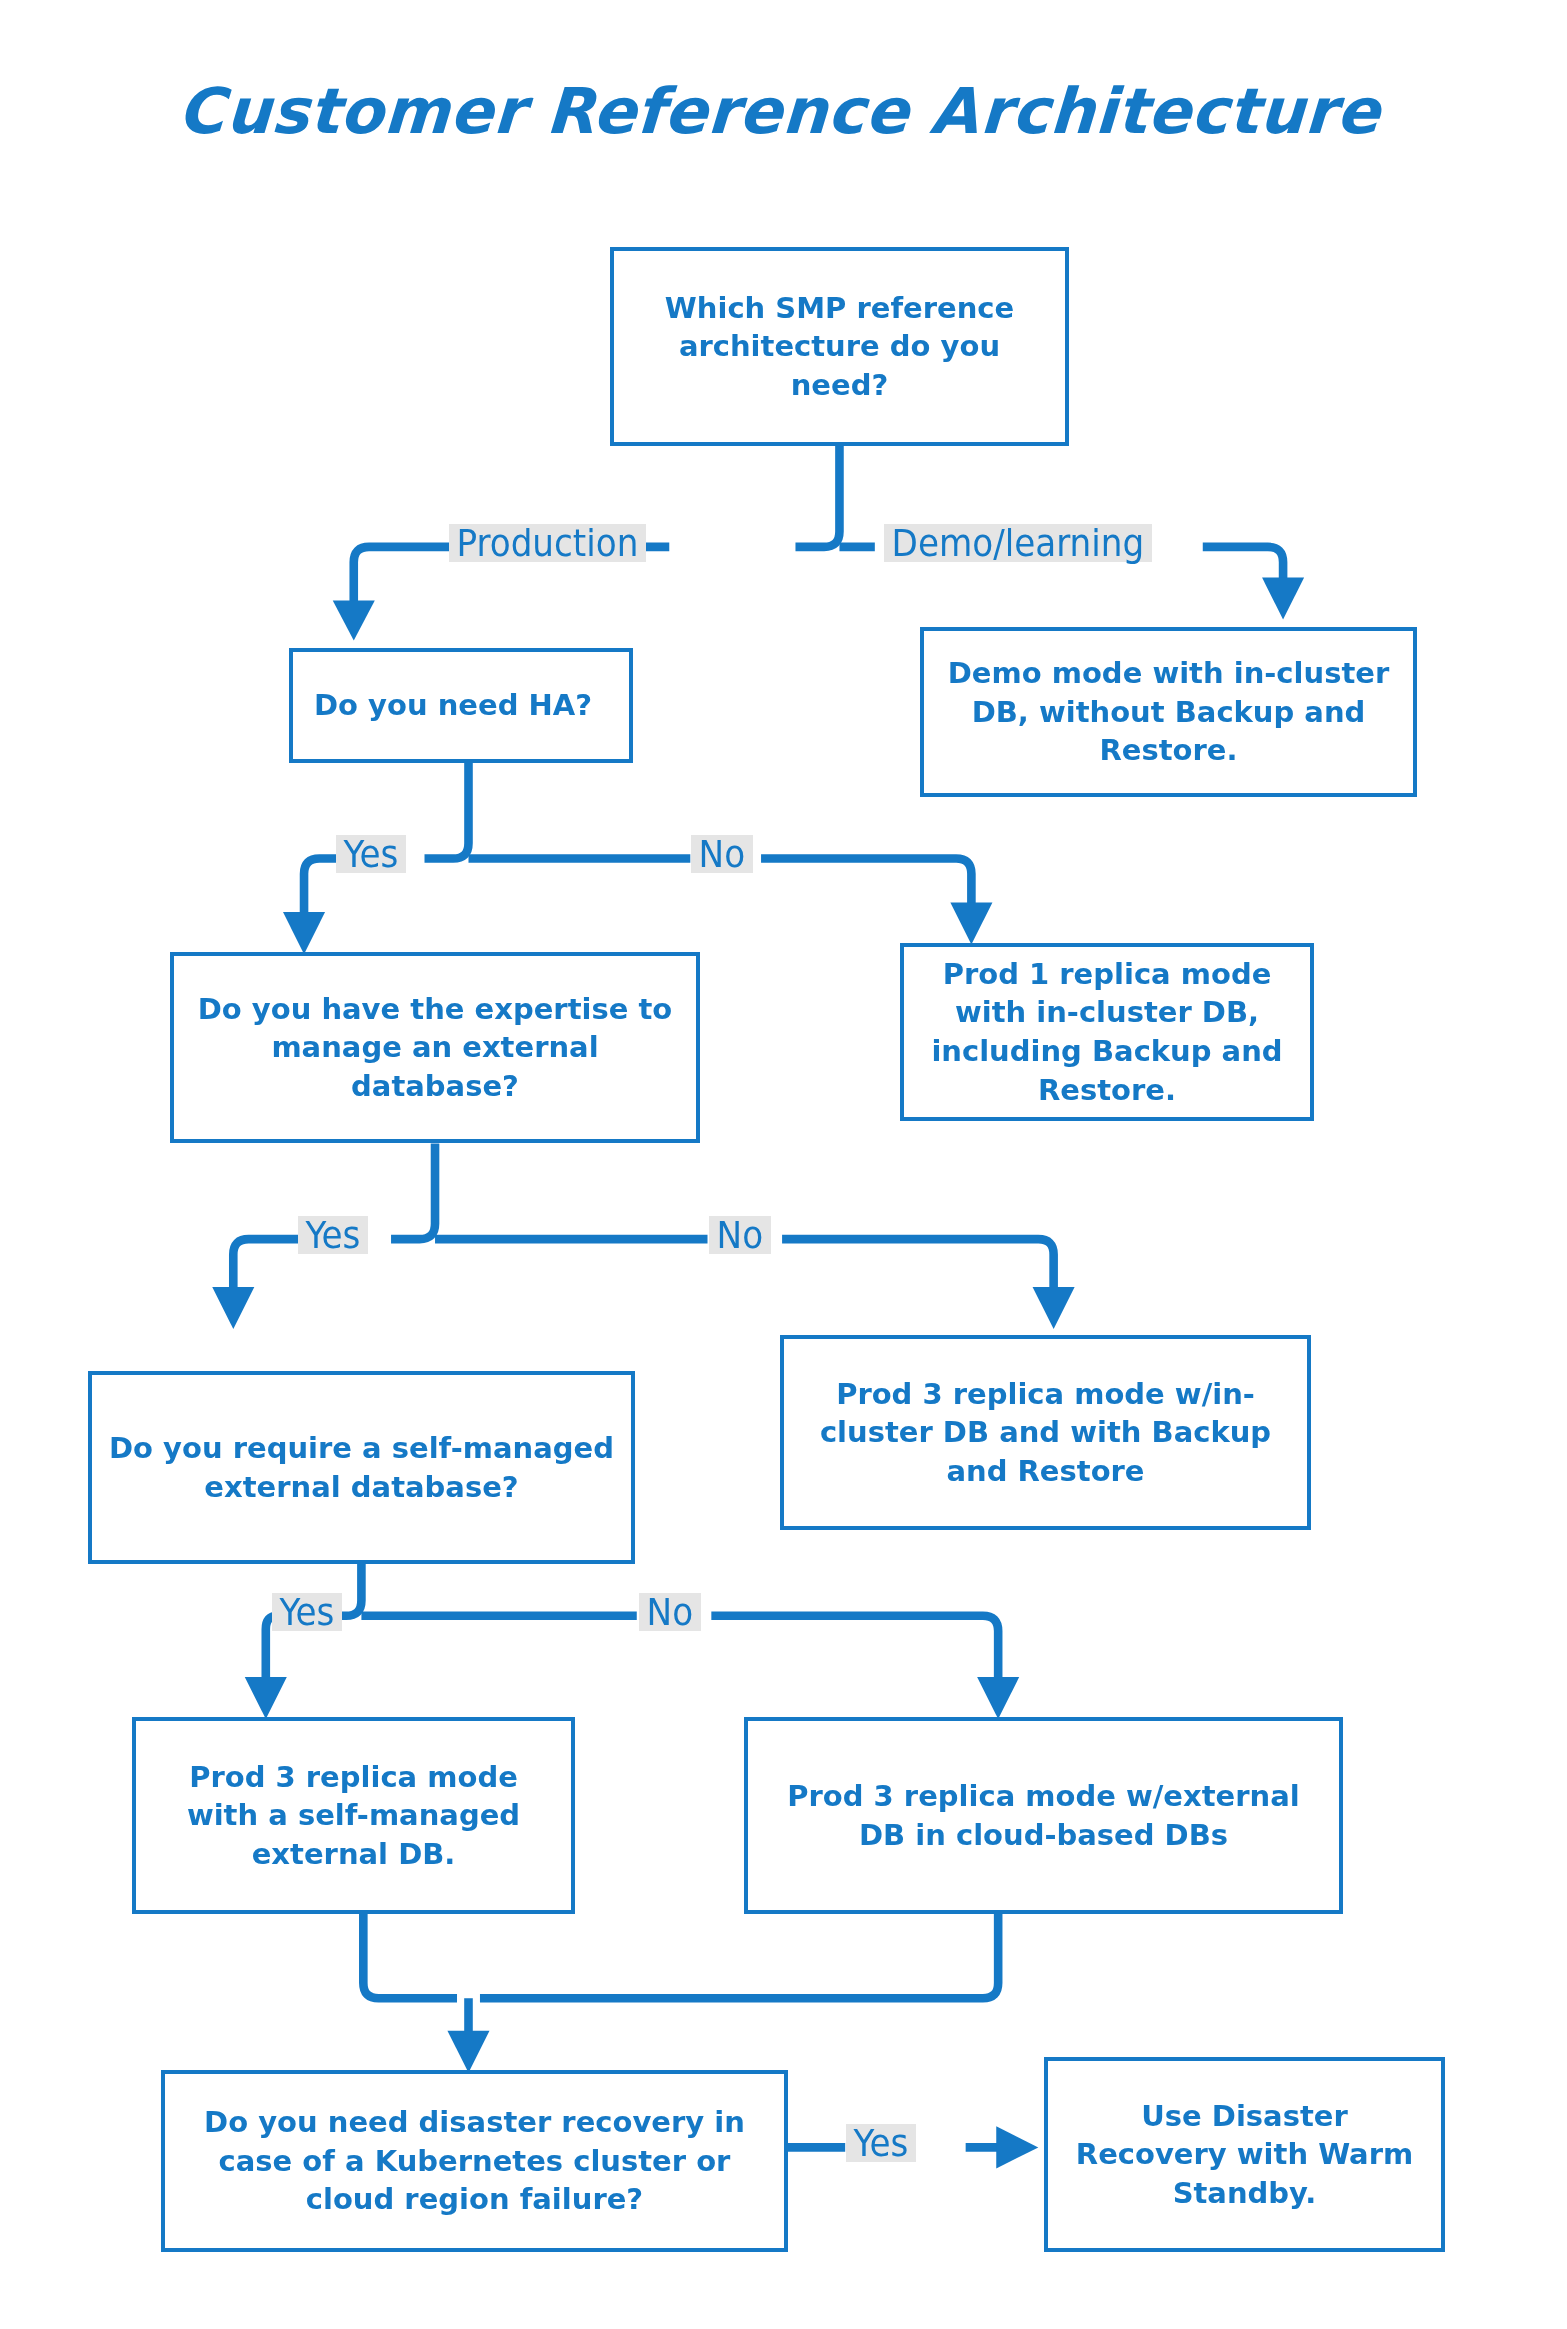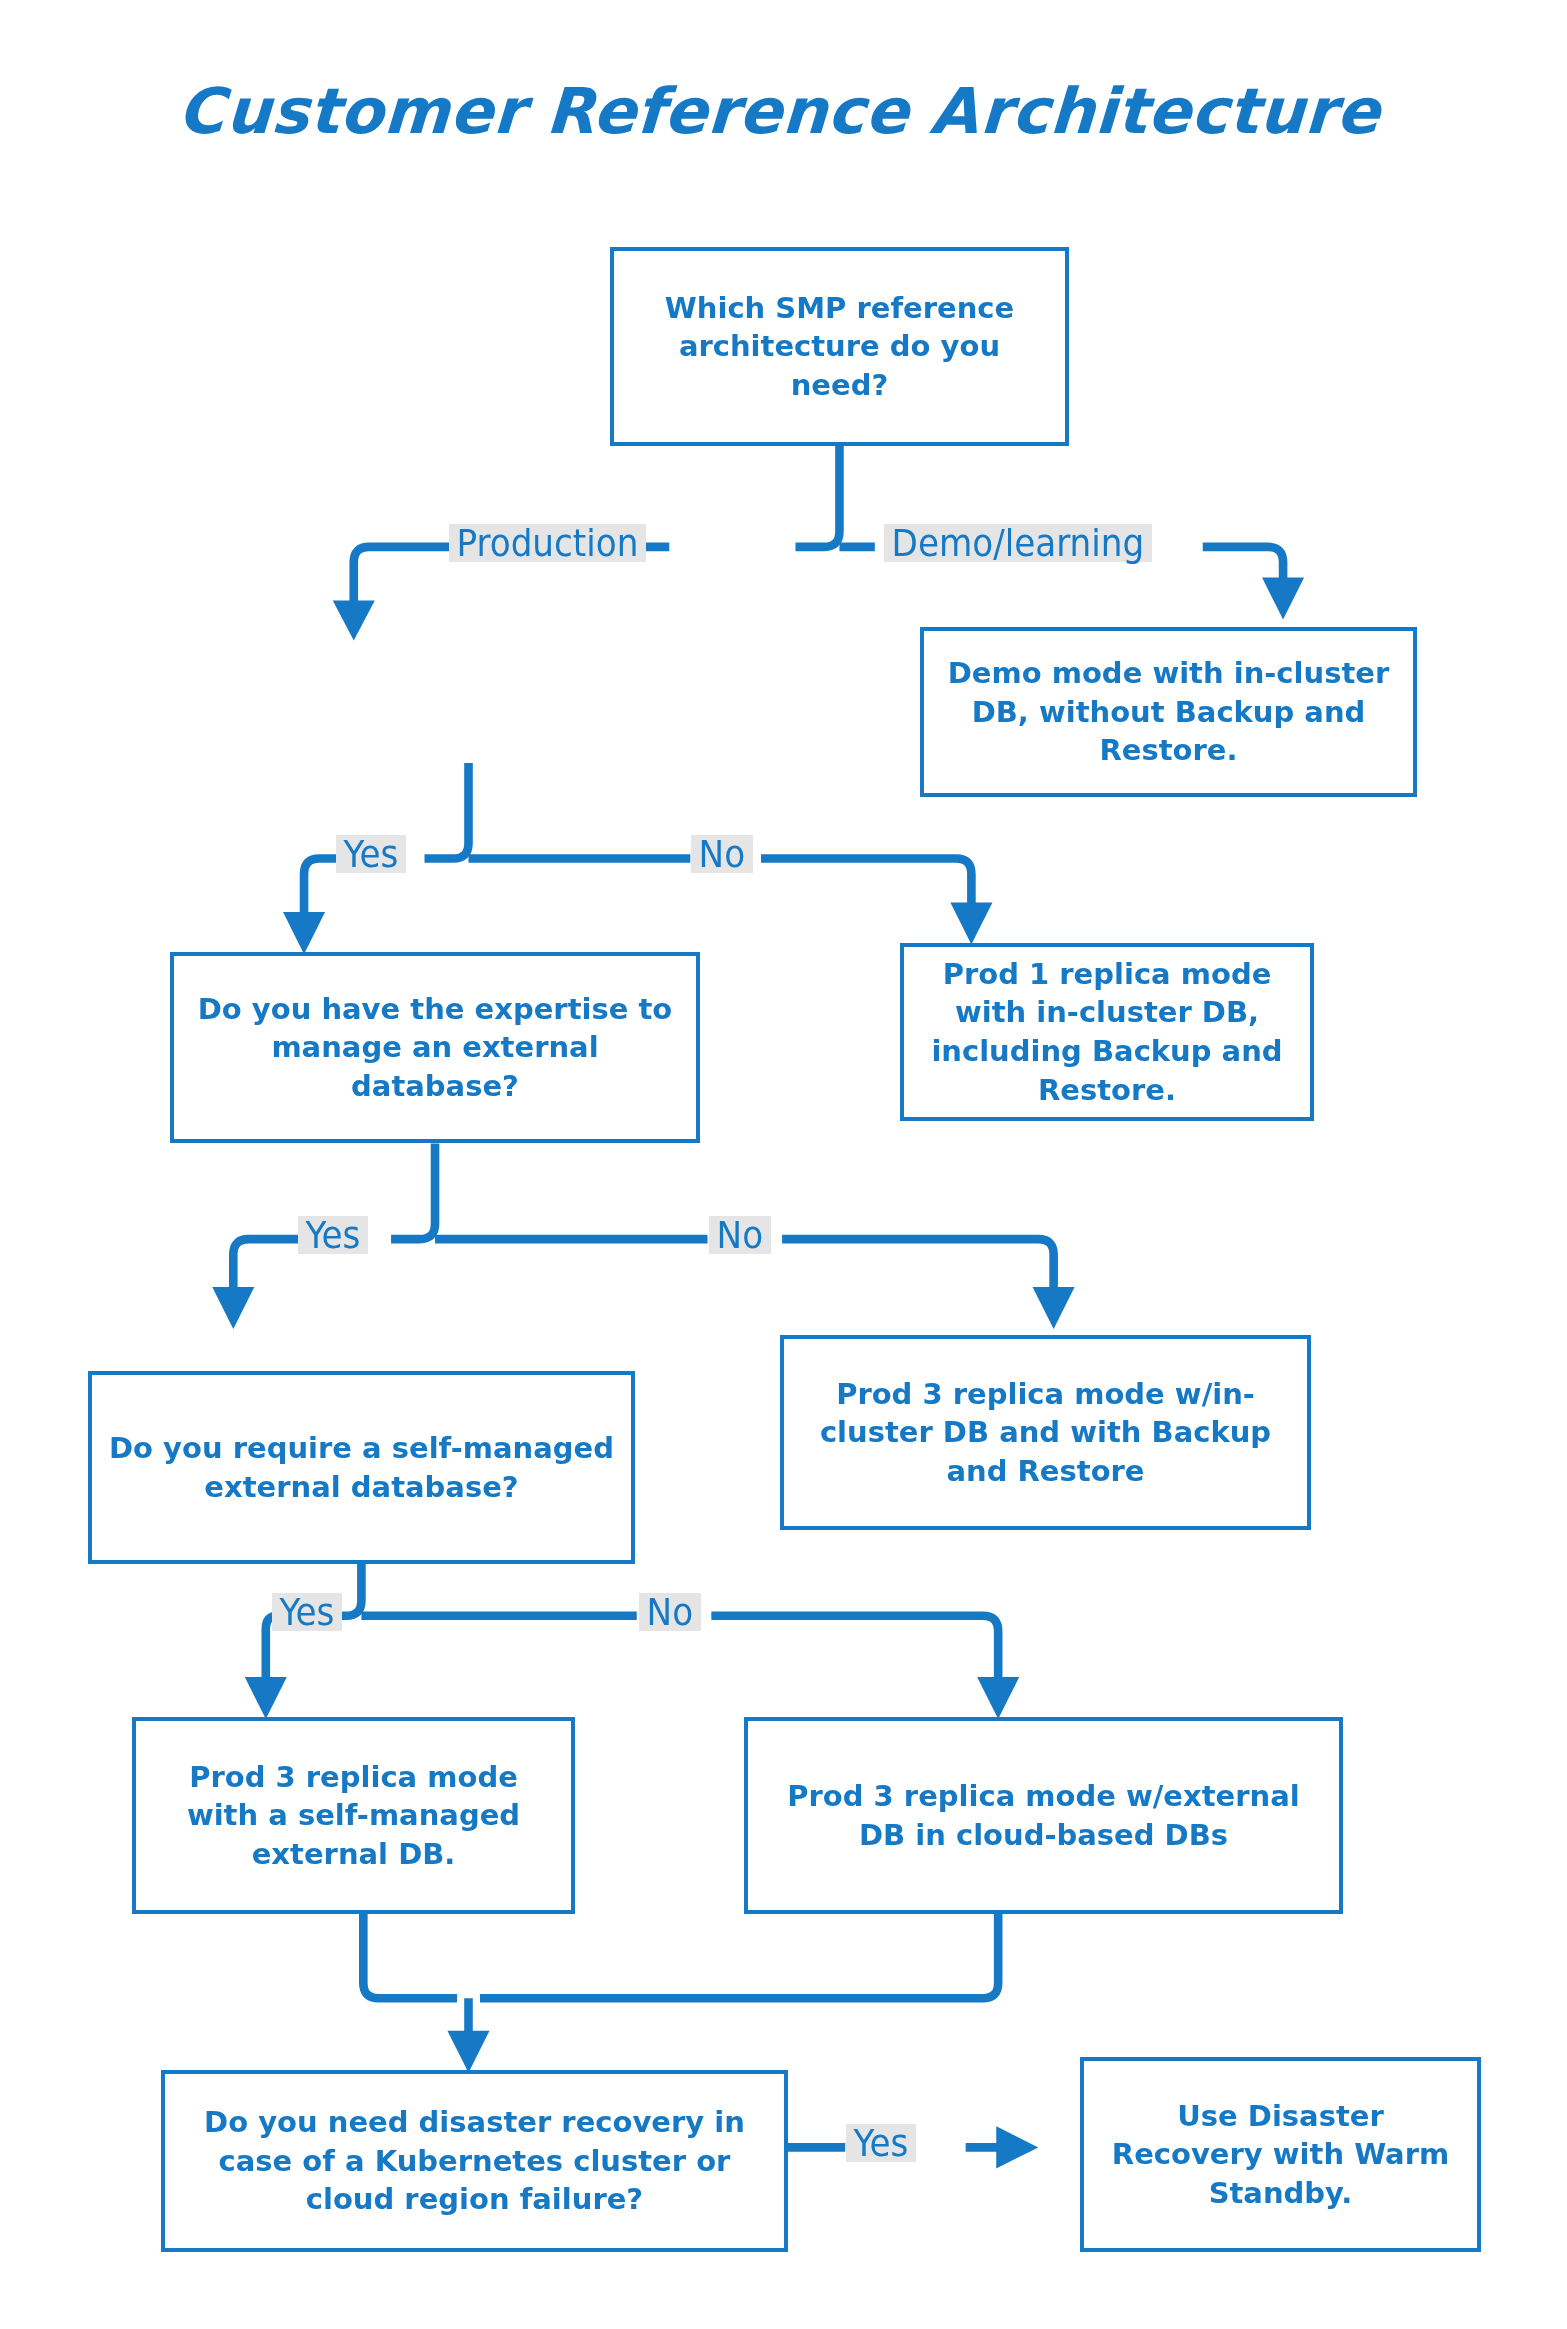--- a/index.html
+++ b/index.html
@@ -143,20 +143,23 @@
 
     <path class="conn" d="M823,2246 L884,2246"></path>
     <path class="conn" d="M1010,2246 L1055,2246"></path>
     <polygon class="arrow-head" points="1086,2246 1042,2224 1042,2268"></polygon>
   </svg>
 
   <div class="node" style="left:610px; top:247px; width:459px; height:199px;">
     <span>Which SMP reference architecture do you need?</span>
   </div>
 
+  <div class="node left-align" style="left:289px; top:648px; width:344px; height:115px;">
+    <span>Do you need HA?</span>
+  </div>
 
   <div class="node" style="left:920px; top:627px; width:497px; height:170px;">
     <span>Demo mode with in-cluster DB, without Backup and Restore.</span>
   </div>
 
   <div class="node" style="left:170px; top:952px; width:530px; height:191px;">
     <span>Do you have the expertise to manage an external database?</span>
   </div>
 
   <div class="node" style="left:900px; top:943px; width:414px; height:178px;">
@@ -176,21 +179,21 @@
   </div>
 
   <div class="node" style="left:744px; top:1717px; width:599px; height:197px;">
     <span>Prod 3 replica mode w/external DB in cloud-based DBs</span>
   </div>
 
   <div class="node" style="left:161px; top:2070px; width:627px; height:182px;">
     <span>Do you need disaster recovery in case of a Kubernetes cluster or cloud region failure?</span>
   </div>
 
-  <div class="node" style="left:1080px; top:2057px; width:401px; height:195px;">
+  <div class="node" style="left:1044px; top:2057px; width:401px; height:195px;">
     <span>Use Disaster Recovery with Warm Standby.</span>
   </div>
 
   <div class="edge-label" style="left:449px; top:524px;">Production</div>
 
   <div class="edge-label" style="left:884px; top:524px;">Demo/learning</div>
 
   <div class="edge-label" style="left:336px; top:835px;">Yes</div>
 
   <div class="edge-label" style="left:691px; top:835px;">No</div>

